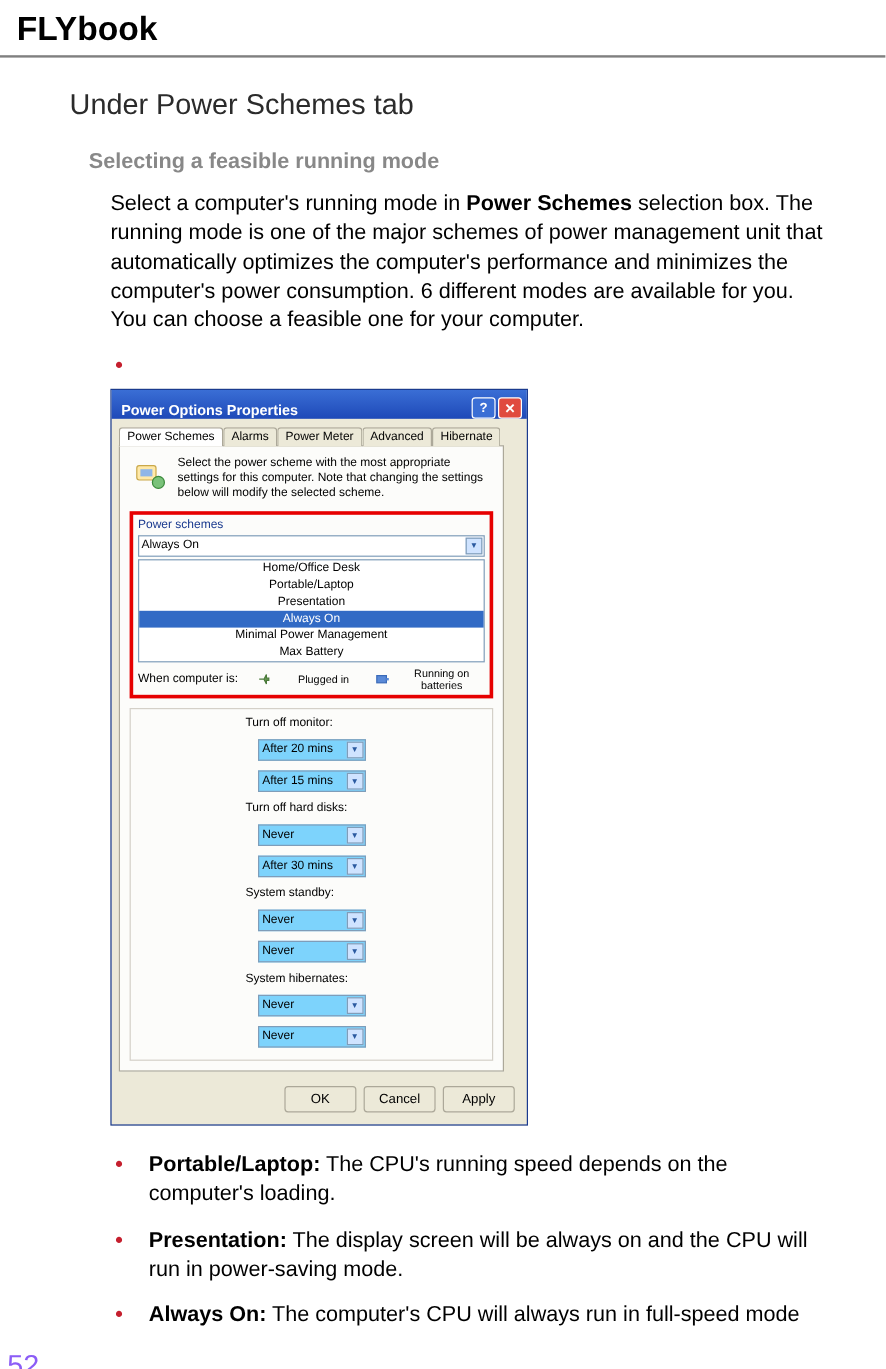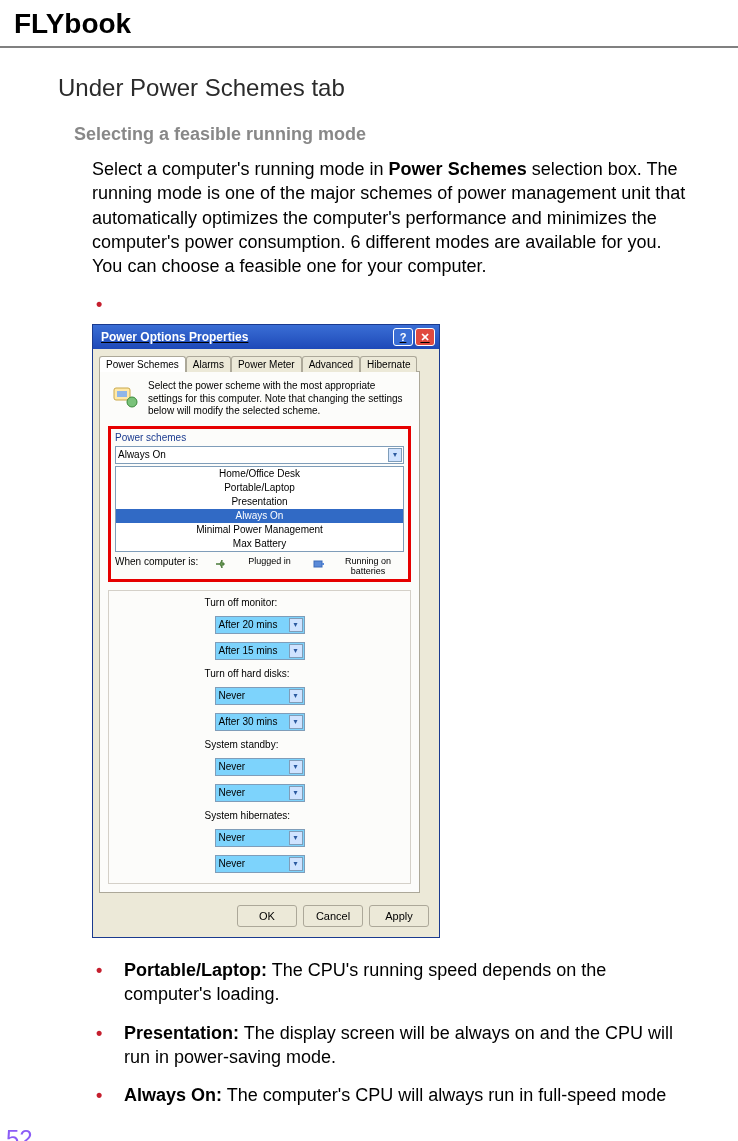--- a/index.html
+++ b/index.html
@@ -14,21 +14,21 @@
   p.intro { font-size: 18px; line-height: 1.35; margin: 0 0 14px 36px; }
   ul.modes { list-style: none; margin-left: 40px; }
   ul.modes > li { position: relative; padding-left: 28px; margin-bottom: 14px; font-size: 18px; line-height: 1.35; }
   ul.modes > li::before { content: "•"; position: absolute; left: 0; top: 0; color: #c51f2e; font-weight: 700; font-size: 18px; }
   ul.modes > li.empty { min-height: 18px; }
   .bold { font-weight: 700; }
 
   
   .dialog-wrap { margin: 2px 0 20px 36px; }
   .dialog { width: 348px; border: 1px solid #1a3a8f; background: #ece9d8; font-family: Tahoma, Arial, sans-serif; font-size: 11px; color: #000; }
-  .titlebar { display: flex; align-items: center; background: linear-gradient(#3a6ed5, #1e49b8); height: 24px; padding: 0 4px; text-decoration: underline; }
+  .titlebar { display: flex; align-items: flex-end; background: linear-gradient(#3a6ed5, #1e49b8); height: 24px; padding: 0 4px; }
   .titlebar .title { flex: 1; color: #fff; font-weight: 700; font-size: 12px; padding-left: 4px; }
   .tb-btn { width: 20px; height: 18px; margin-left: 2px; border: 1px solid #fff; border-radius: 3px; display: flex; align-items: center; justify-content: center; font-weight: 700; color: #fff; }
   .tb-help { background: #3a6ed5; }
   .tb-close { background: #e04a3f; }
 
   .tabs { display: flex; gap: 0; padding: 6px 6px 0 6px; }
   .tab { background: #ece9d8; border: 1px solid #aca899; border-bottom: none; padding: 2px 6px; font-size: 10px; border-top-left-radius: 3px; border-top-right-radius: 3px; position: relative; top: 1px; }
   .tab.active { background: #fff; z-index: 2; }
   .tab-body { background: #fcfcfa; border: 1px solid #aca899; margin: 0 19px 6px 6px; padding: 8px; }
 
@@ -36,21 +36,21 @@
   .intro-icon { width: 32px; height: 32px; flex-shrink: 0; display:flex; align-items:center; justify-content:center; }
   .intro-text { font-size: 10px; line-height: 1.25; }
 
   .red-box { border: 3px solid #e60000; padding: 3px 4px 3px 4px; margin-bottom: 8px; }
   .group-label { color: #1a3a8f; font-size: 10px; margin-bottom: 3px; display:block; }
   .combo { width: 100%; height: 18px; border: 1px solid #7f9db9; background: #fff; display: flex; align-items: center; padding: 0 2px; font-size: 10px; position: relative; margin-bottom: 2px; }
   .combo .arrow { position: absolute; right: 1px; top: 1px; bottom: 1px; width: 14px; background: #cfe3ff; border: 1px solid #7f9db9; display:flex; align-items:center; justify-content:center; font-size: 8px; color:#2b5aa0; }
   .listbox { border: 1px solid #7f9db9; background: #fff; font-size: 10px; line-height: 14px; text-align: center; }
   .listbox .opt { padding: 0 3px; }
   .listbox .opt.sel { background: #316ac5; color: #fff; }
-  .row-when { display: flex; gap: 6px; padding-top: 4px; font-size: 10px; }
+  .row-when { display: flex; align-items: center; gap: 6px; padding-top: 4px; font-size: 10px; }
   .row-when .lbl { width: 100px; }
   .row-when .icon-sm { width: 16px; height: 16px; display:flex; align-items:center; justify-content:center; }
   .row-when .col { width: 78px; font-size: 9px; text-align:center; }
 
   .settings { border: 1px solid #d4d0c8; padding: 6px 4px 2px 4px; margin-top: 2px; }
   .srow { display: flex; align-items: center; gap: 8px; margin-bottom: 8px; flex-direction: column; }
   .srow .lbl { width: 110px; font-size: 10px; }
   .srow .sel { width: 90px; height: 18px; border: 1px solid #7f9db9; background: #7dd3fc; display: flex; align-items: center; padding: 0 3px; font-size: 10px; position: relative; }
   .srow .sel .arrow { position: absolute; right: 1px; top: 1px; bottom: 1px; width: 14px; background: #cfe3ff; border: 1px solid #7f9db9; display:flex; align-items:center; justify-content:center; font-size: 8px; color:#2b5aa0; }
 

